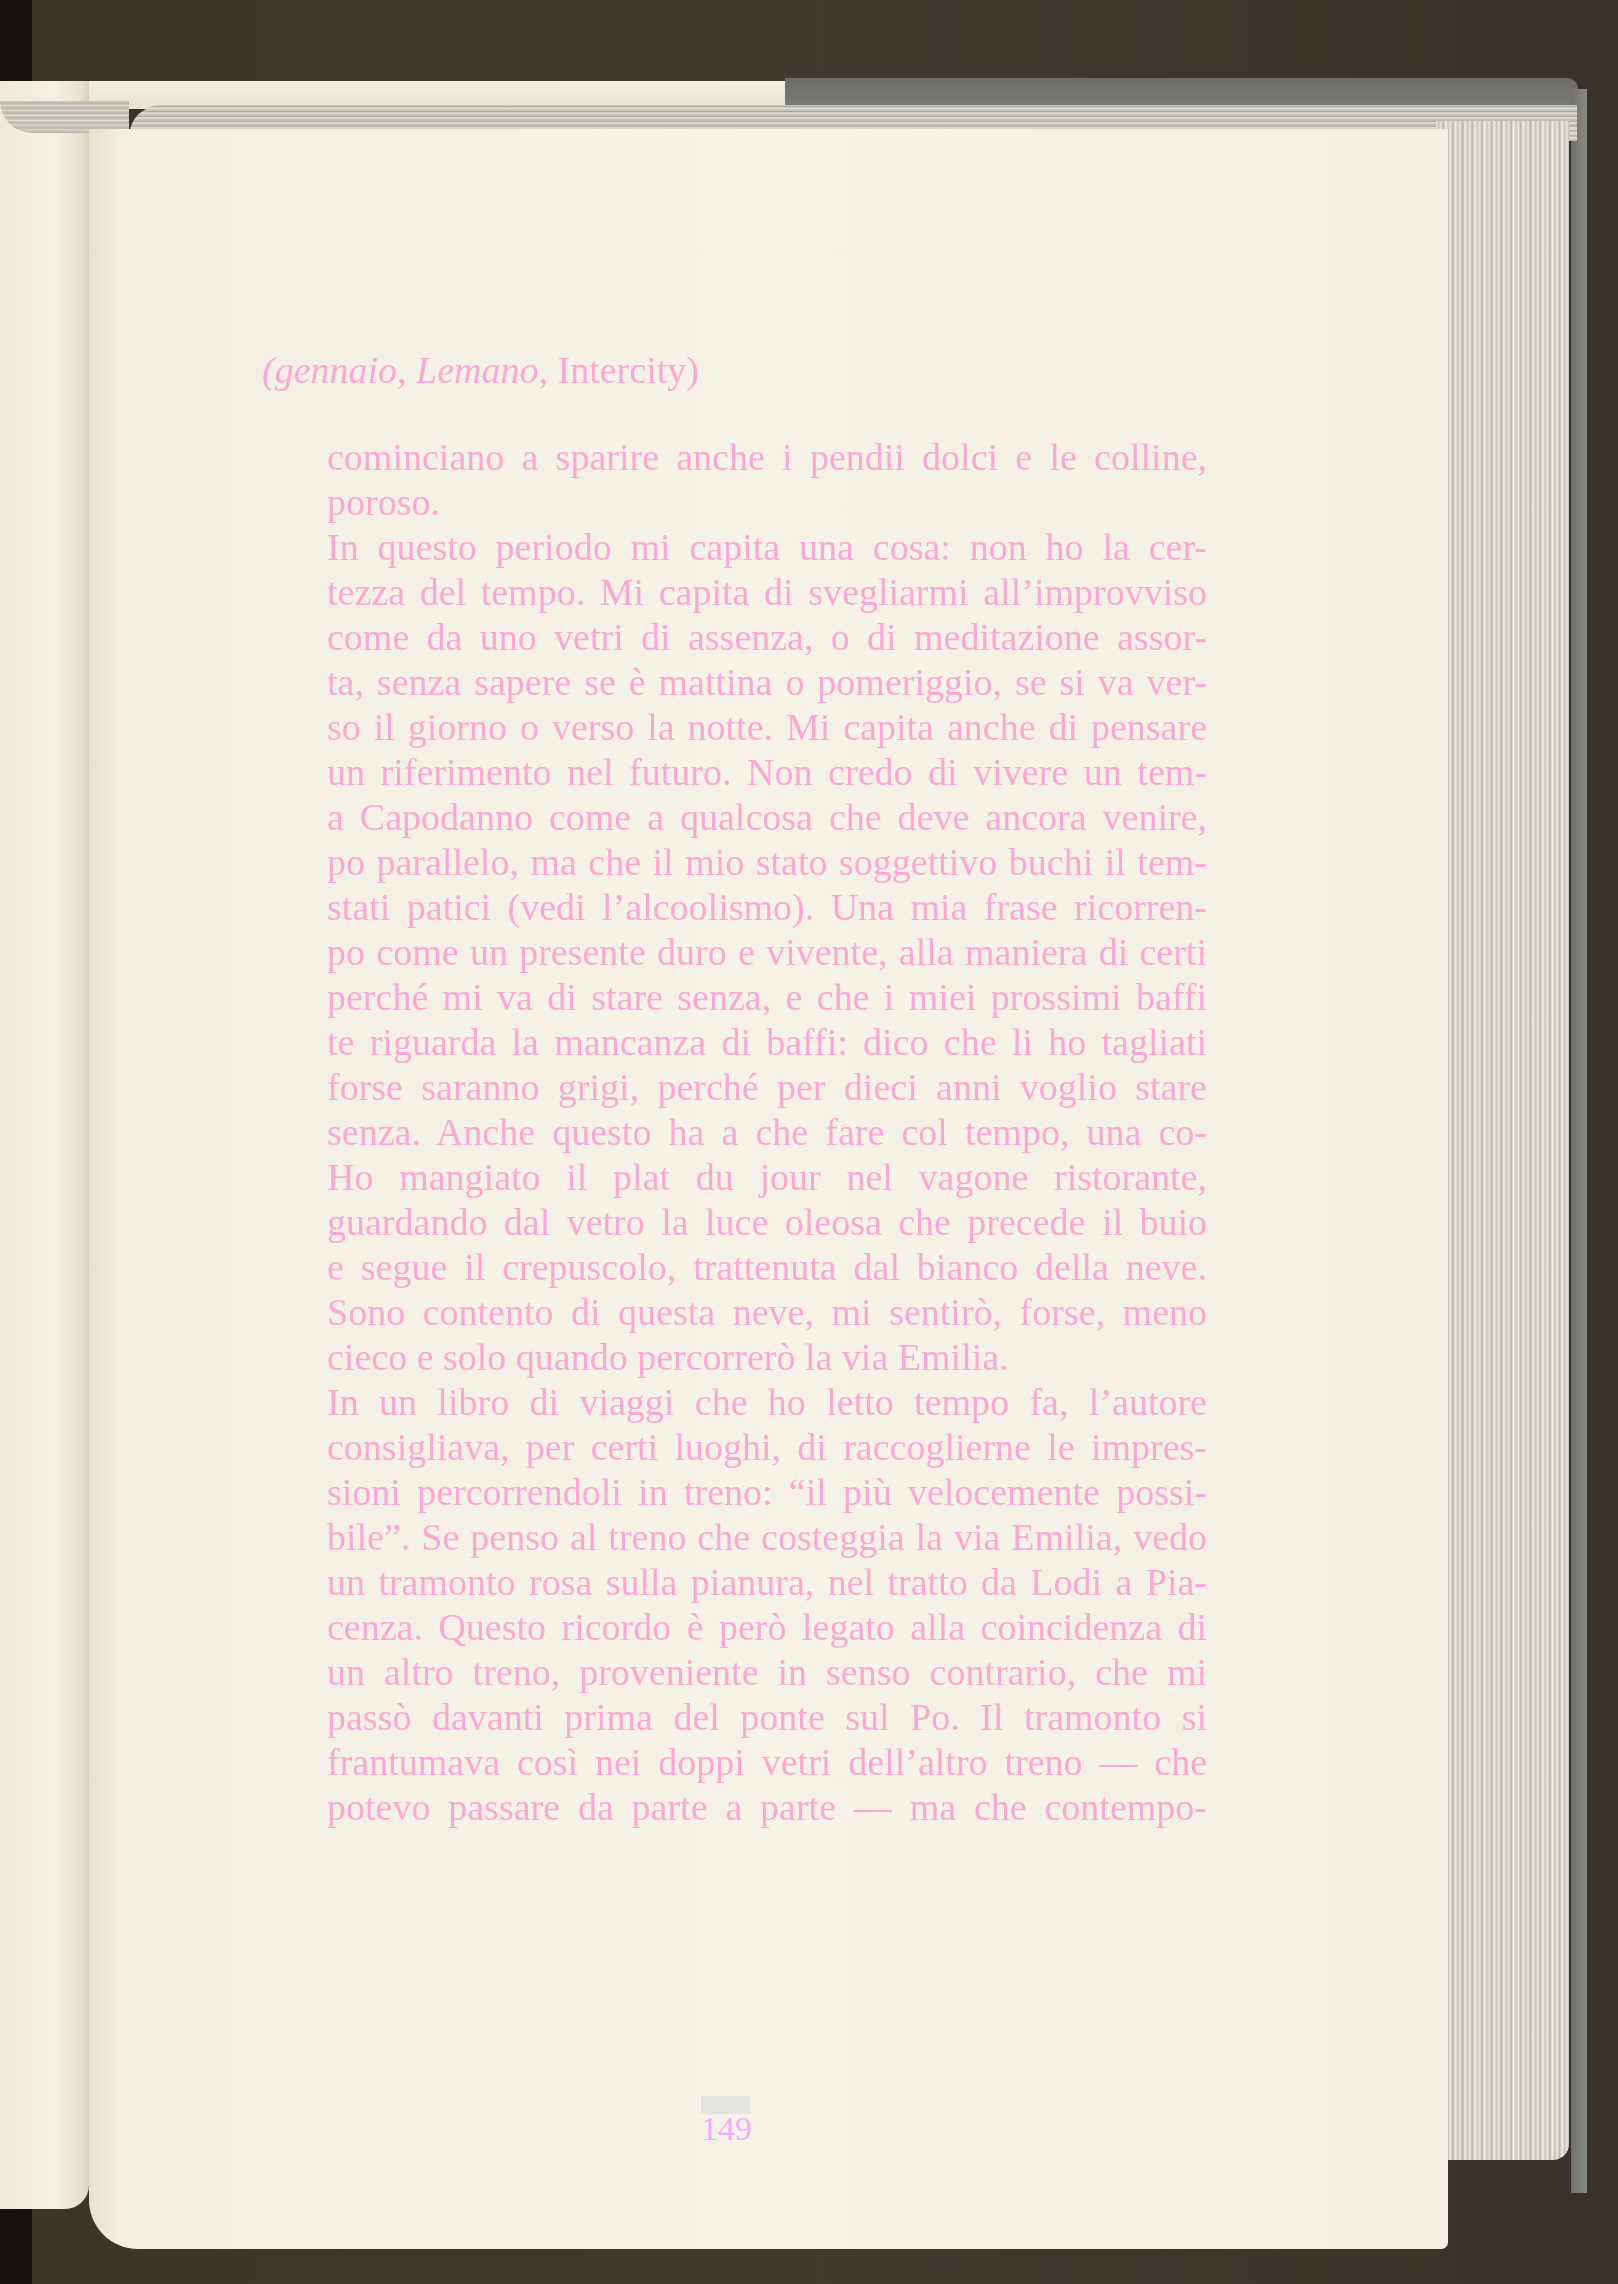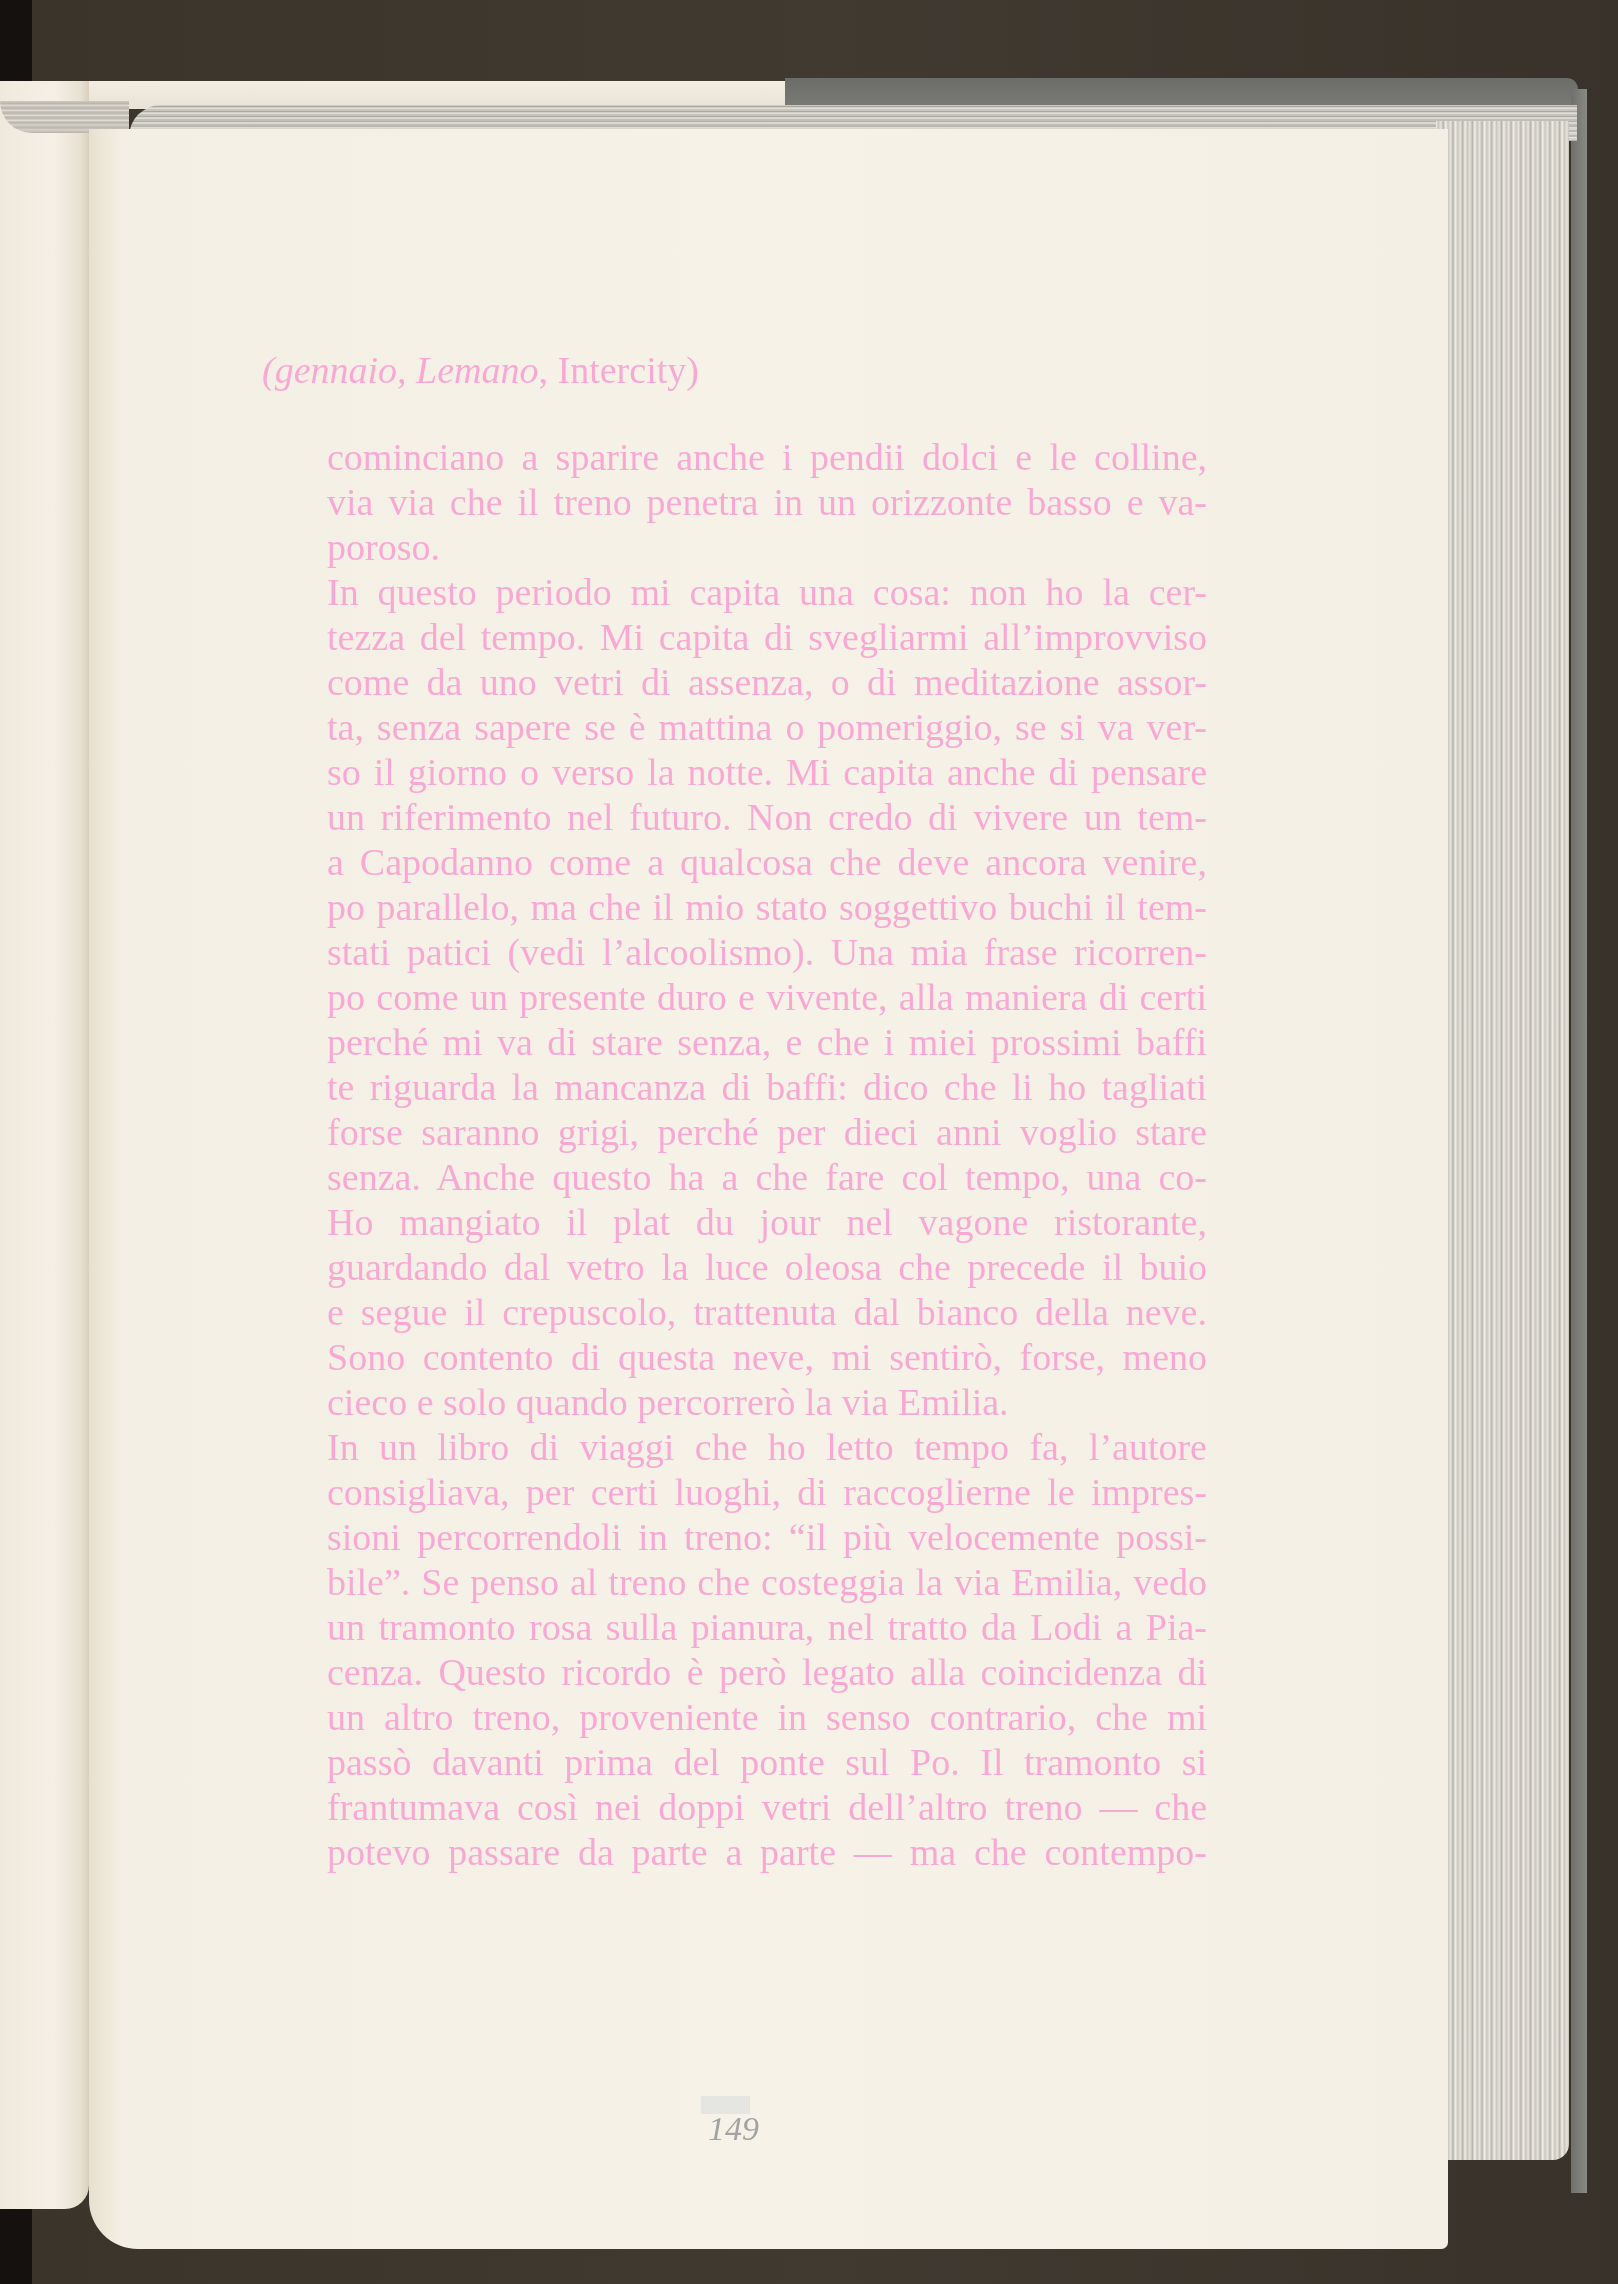--- a/index.html
+++ b/index.html
@@ -64,21 +64,21 @@
   .text-block {
     position: absolute; left: 262px; top: 348px; width: 945px;
     color: #f9a8d4; font-size: 38px; line-height: 45px;
     text-align: justify; hyphens: manual;
   }
   .heading { margin: 0 0 42px 0; }
   .heading .it { font-style: italic; }
   .para { margin: 0; text-indent: 65px; }
   .page-number {
     position: absolute; left: 694px; top: 2110px; width: 65px;
-    text-align: right; font-style: italic; font-size: 34px; color: #a3a3a3;
+    text-align: center; font-size: 34px; color: #f0abfc;
   }
   .ghost-number {
     position: absolute; left: 701px; top: 2096px; width: 49px; height: 18px;
     background: rgba(180,190,205,0.25);
   }
   .line { display: block; text-align-last: justify; }
   .line.last { text-align-last: left; }
 </style>
 </head>
 <body>
@@ -94,21 +94,20 @@
 <div class="left-page"></div>
 <div class="left-page-stack"></div>
 
 <div class="page"></div>
 
 <div class="text-block">
   <p class="heading"><span class="it">(gennaio, </span><span class="it">Lemano</span><span>, Intercity)</span></p>
 
   <div class="para">
     <span class="line">cominciano a sparire anche i pendii dolci e le colline,</span>
-    <span class="line">via via che il treno penetra in un orizzonte basso e va-</span>
     <span class="line last">poroso.</span>
   </div>
 
   <div class="para">
     <span class="line" style="text-indent:65px">In questo periodo mi capita una cosa: non ho la cer-</span>
     <span class="line">tezza del tempo. Mi capita di svegliarmi all’improvviso</span>
     <span class="line">come da uno vetri di assenza, o di meditazione assor-</span>
     <span class="line">ta, senza sapere se è mattina o pomeriggio, se si va ver-</span>
     <span class="line">so il giorno o verso la notte. Mi capita anche di pensare</span>
     <span class="line">un riferimento nel futuro. Non credo di vivere un tem-</span>

